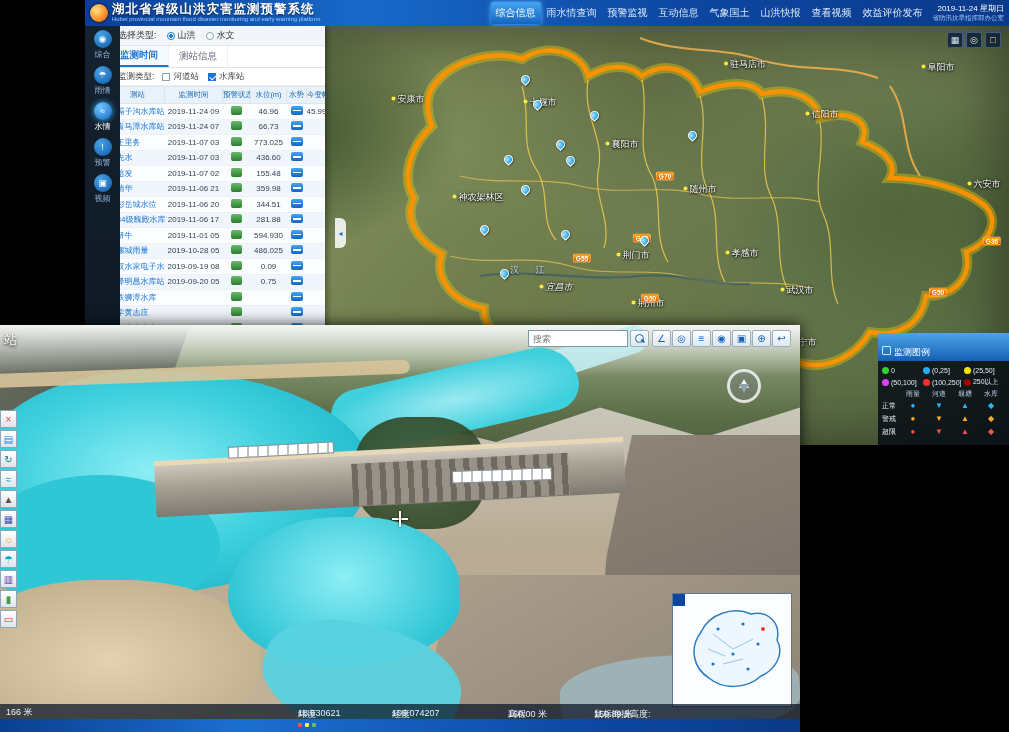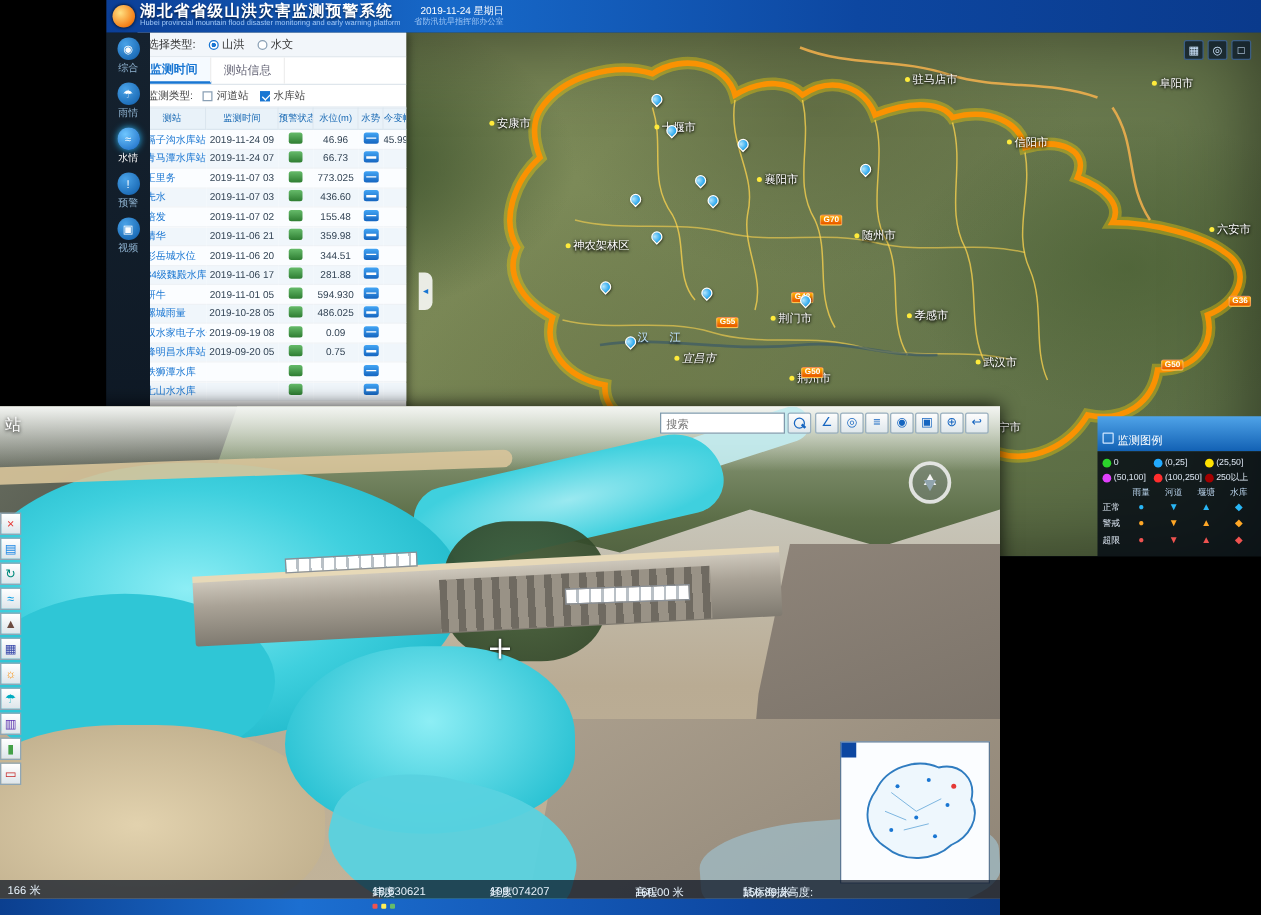--- a/index.html
+++ b/index.html
@@ -174,20 +174,30 @@
 <body>
 
 <div id="app">
 
   <div id="hdr">
     <div class="logo"></div>
     <div class="titles">
       <h1>湖北省省级山洪灾害监测预警系统</h1>
       <div class="sub">Hubei provincial mountain flood disaster monitoring and early warning platform</div>
     </div>
+    <div id="nav">
+        <div class="nav-item active">综合信息</div>
+        <div class="nav-item">雨水情查询</div>
+        <div class="nav-item">预警监视</div>
+        <div class="nav-item">互动信息</div>
+        <div class="nav-item">气象国土</div>
+        <div class="nav-item">山洪快报</div>
+        <div class="nav-item">查看视频</div>
+        <div class="nav-item">效益评价发布</div>
+      </div>
     <div id="datebox">
       <div class="d1">2019-11-24 星期日</div>
       <div class="d2">省防汛抗旱指挥部办公室</div>
     </div>
   </div>
 
   <div id="side">
       <div class="side-item">
       <span class="side-ico">◉</span>
       <span class="lb">综合</span>
@@ -489,20 +499,28 @@
         </tr>
           <tr>
           <td class="name">铁狮潭水库</td>
           <td></td>
           <td><span class="badge"></span></td>
           <td></td>
           <td><span class="trend"></span></td>
           <td></td>
         </tr>
           <tr>
+          <td class="name">学黄志庄</td>
+          <td></td>
+          <td><span class="badge"></span></td>
+          <td></td>
+          <td><span class="trend"></span></td>
+          <td></td>
+        </tr>
+          <tr>
           <td class="name">七山水水库</td>
           <td></td>
           <td><span class="badge"></span></td>
           <td></td>
           <td><span class="trend"></span></td>
           <td></td>
         </tr>
         </tbody>
     </table>
   </div>

